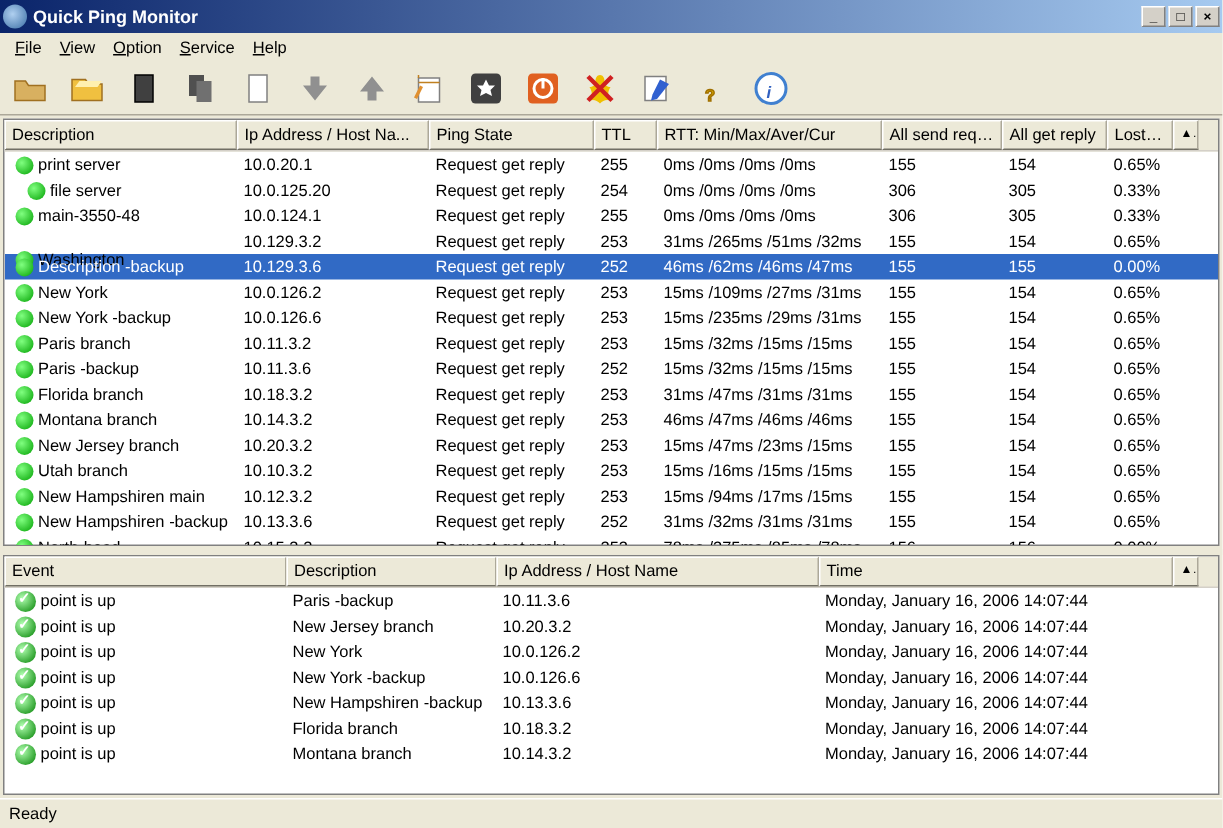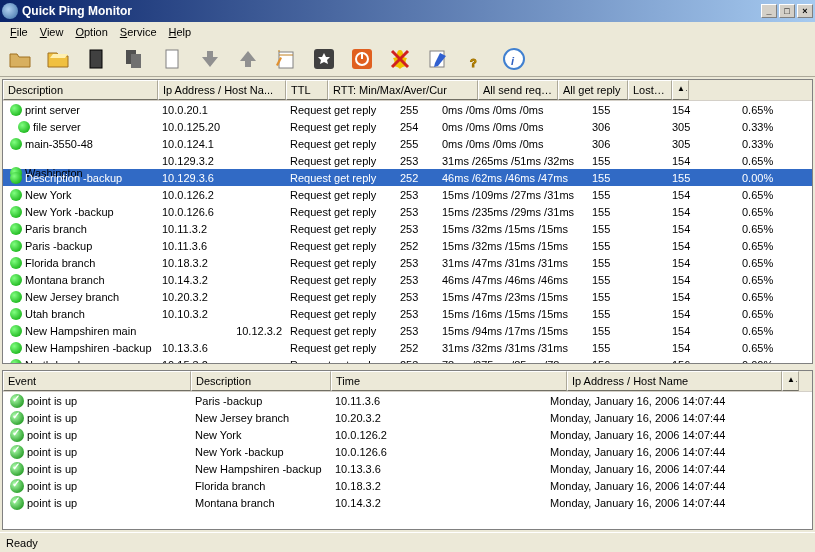--- a/index.html
+++ b/index.html
@@ -131,20 +131,21 @@
         <circle cx="12" cy="12" r="10" fill="#fff" stroke="#4080d0" stroke-width="2"></circle>
         <text x="9" y="18" font-size="16" font-weight="bold" font-style="italic" fill="#3060c0">i</text>
       </svg>
     </div>
 </div>
 
 <div class="grid">
   <div class="grid-head" id="grid-head">
       <div class="gh" style="width: 155px;">Description</div>
       <div class="gh" style="width: 128px;">Ip Address / Host Na...</div>
+      <div class="gh" style="width: 110px;">Ping State</div>
       <div class="gh" style="width: 42px;">TTL</div>
       <div class="gh" style="width: 150px;">RTT: Min/Max/Aver/Cur</div>
       <div class="gh" style="width: 80px;">All send reque...</div>
       <div class="gh" style="width: 70px;">All get reply</div>
       <div class="gh" style="width: 44px;">Lost rate</div>
       <div class="gh scroll-corner" style="text-align: center; font-size: 8px;">▲</div>
     </div>
   <div class="grid-body" id="grid-body">
       <div class="row">
         <div class="cell" style="width: 155px; display: flex; align-items: center;">
@@ -313,21 +314,21 @@
         <div class="cell" style="width: 150px;">15ms /16ms /15ms /15ms</div>
         <div class="cell" style="width: 80px;">155</div>
         <div class="cell" style="width: 70px;">154</div>
         <div class="cell" style="width: 48px;">0.65%</div>
       </div>
       <div class="row">
         <div class="cell" style="width: 155px; display: flex; align-items: center;">
           <span class="dot green"></span>
           <span>New Hampshiren main</span>
         </div>
-        <div class="cell" style="width: 128px; text-align: right;">10.12.3.2</div>
+        <div class="cell" style="width: 128px;">10.12.3.2</div>
         <div class="cell" style="width: 110px;">Request get reply</div>
         <div class="cell" style="width: 42px;">253</div>
         <div class="cell" style="width: 150px;">15ms /94ms /17ms /15ms</div>
         <div class="cell" style="width: 80px;">155</div>
         <div class="cell" style="width: 70px;">154</div>
         <div class="cell" style="width: 48px;">0.65%</div>
       </div>
       <div class="row">
         <div class="cell" style="width: 155px; display: flex; align-items: center;">
           <span class="dot green"></span>
@@ -356,22 +357,22 @@
       </div>
     </div>
 </div>
 
 <div class="splitter"></div>
 
 <div class="events">
   <div class="grid-head" id="ev-head">
       <div class="gh" style="width: 188px;">Event</div>
       <div class="gh" style="width: 140px;">Description</div>
+      <div class="gh" style="width: 215px;">Ip Address / Host Name</div>
       <div class="gh" style="width: 236px;">Time</div>
-      <div class="gh" style="width: 215px;">Ip Address / Host Name</div>
       <div class="gh scroll-corner" style="text-align: center; font-size: 8px;">▲</div>
     </div>
   <div class="grid-body" id="ev-body">
       <div class="row">
         <div class="cell" style="width: 188px; display: flex; align-items: center;">
           <span class="check"></span>
           <span>point is up</span>
         </div>
         <div class="cell" style="width: 140px;">Paris  -backup</div>
         <div class="cell" style="width: 215px;">10.11.3.6</div>

